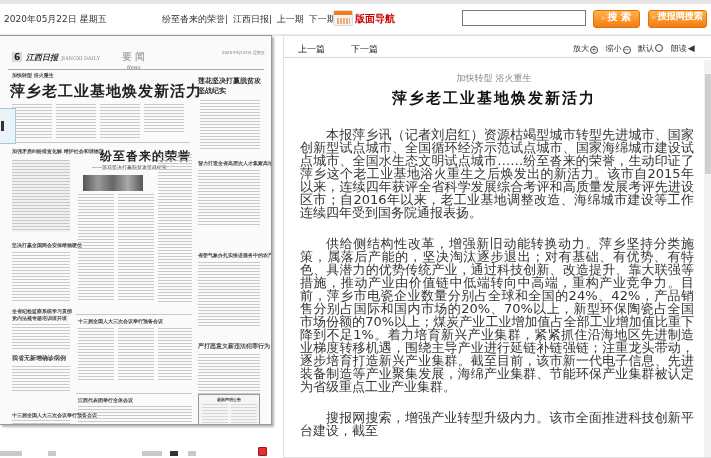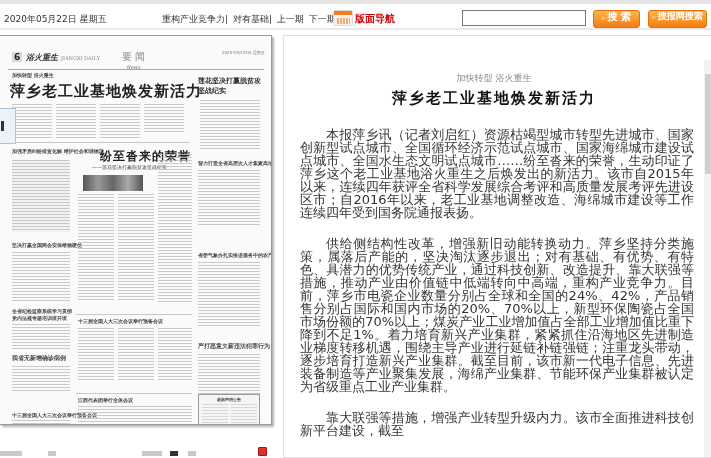--- a/index.html
+++ b/index.html
@@ -1,19 +1,19 @@
 <!DOCTYPE html>
 <html><head>
 <meta charset="utf-8">
 <style>
   * { box-sizing: border-box; margin: 0; padding: 0; }
   html, body { width: 711px; height: 458px; overflow: hidden; background: #ffffff; font-family: "DejaVu Sans", "Liberation Sans", sans-serif; color: #333; }
 
   
-  .topbar { position: absolute; left: 0; top: 0; width: 711px; height: 30px; background: #ffffff; border-top: 4px solid #e6e6e6; border-bottom: 2px solid #e9e9e9; }
+  .topbar { position: absolute; left: 0; top: 0; width: 711px; height: 36px; background: #ffffff; border-top: 4px solid #e6e6e6; border-bottom: 2px solid #e9e9e9; }
   .date { position: absolute; left: 4px; top: 9px; font-size: 9px; color: #333; white-space: nowrap; }
   .navlinks { position: absolute; left: 162px; top: 9px; font-size: 9px; color: #333; white-space: nowrap; }
   .navlinks span { margin-right: 2px; }
   .cal-icon { position: absolute; left: 333px; top: 6px; width: 20px; height: 16px; border-radius: 2px; background: #f3f3f3; border: 1px solid #d9d9d9; overflow: hidden; }
   .cal-icon .cal-top { height: 4px; background: #f47a20; }
   .cal-icon .cal-grid { position: absolute; left: 3px; top: 7px; width: 13px; height: 6px; background: repeating-linear-gradient(90deg, #f28c3a 0 2px, transparent 2px 3px); opacity: 0.7; }
   .past-read { position: absolute; left: 355px; top: 8px; font-size: 10px; font-weight: bold; color: #cc0000; white-space: nowrap; }
   .search-input { position: absolute; left: 462px; top: 6px; width: 124px; height: 16px; border: 1px solid #7a7a7a; background: #fff; font-size: 9px; padding: 1px 3px; }
   .btn-orange { position: absolute; top: 6px; height: 18px; border-radius: 3px; background: linear-gradient(#ffb54a, #f27c12); border: 1px solid #e07010; color: #fff; font-size: 10px; font-weight: bold; text-align: center; line-height: 11px; white-space: nowrap; }
   .btn-search { left: 593px; width: 47px; }
@@ -67,39 +67,39 @@
   .title { position: absolute; left: 0; width: 420px; top: 53px; text-align: center; font-size: 15px; font-weight: bold; color: #111; letter-spacing: 2px; }
   .body { position: absolute; left: 16px; top: 92px; width: 394px; font-size: 13px; line-height: 13px; color: #333; text-align: justify; }
   .body p { text-indent: 2em; margin-bottom: 17.8px; }
 </style>
 </head>
 <body>
 
 <div class="topbar">
   <div class="date">2020年05月22日 星期五</div>
   <div class="navlinks">
-    <span>重构产业竞争力|</span>
-    <span>对有基础|</span>
+    <span>纷至沓来的荣誉|</span>
+    <span>江西日报|</span>
     <span>上一期</span>
     <span>下一期|</span>
   </div>
   <div class="cal-icon">
       <div class="cal-top"></div>
       <div class="cal-grid"></div>
     </div>
   <div class="past-read">版面导航</div>
   <input class="search-input" type="text" value="" style="">
   <div class="btn-orange btn-search"><span class="arrow">▹</span><span>搜 索</span></div>
   <div class="btn-orange btn-sbsearch"><span class="arrow">▹</span><span>搜报网搜索</span></div>
 </div>
 
 <div class="paper-frame">
   <div class="paper-inner">
     <div class="pg-num">6</div>
-    <div class="pg-logo"><span>浴火重生</span><small>JIANGXI DAILY</small></div>
+    <div class="pg-logo"><span>江西日报</span><small>JIANGXI DAILY</small></div>
     <div class="pg-section">要闻</div>
     <div class="pg-section-sub">News</div>
     <div class="pg-date">2020年5月22日 星期五</div>
     <div class="pg-rule"></div>
 
     <div class="pg-kicker">加快转型 浴火重生</div>
     <div class="pg-headline">萍乡老工业基地焕发新活力</div>
     <div class="pg-side-head">莲花坚决打赢脱贫攻坚战纪实</div>
 
     <div class="txt" style="left:12px;top:62px;width:40px;height:36px;"></div>
@@ -156,26 +156,36 @@
 <div class="bottom-strip">
   <div class="blur" style="left:0;width:22px;"></div>
   <div class="blur" style="left:48px;width:8px;"></div>
   <div class="blur" style="left:142px;width:20px;"></div>
   <div class="blur" style="left:170px;width:8px;background:#333;"></div>
   <div class="blur" style="left:188px;width:8px;"></div>
 </div>
 <div class="pdf-icon"></div>
 
 <div class="article-frame">
+  <div class="article-toolbar">
+    <span class="tb-link" style="left:14px;">上一篇</span>
+    <span class="tb-link" style="left:67px;">下一篇</span>
+    <div class="tb-tools">
+      <span class="tool"><span>放大</span><span class="circ">+</span></span>
+      <span class="tool"><span>缩小</span><span class="circ">−</span></span>
+      <span class="tool"><span>默认</span><span class="circ"></span></span>
+      <span class="tool"><span>朗读</span><span class="spk">◀︎</span></span>
+    </div>
+  </div>
 
   <div class="kicker">加快转型 浴火重生</div>
   <div class="title">萍乡老工业基地焕发新活力</div>
 
   <div class="body">
     <p>本报萍乡讯（记者刘启红）资源枯竭型城市转型先进城市、国家创新型试点城市、全国循环经济示范试点城市、国家海绵城市建设试点城市、全国水生态文明试点城市……纷至沓来的荣誉，生动印证了萍乡这个老工业基地浴火重生之后焕发出的新活力。该市自2015年以来，连续四年获评全省科学发展综合考评和高质量发展考评先进设区市；自2016年以来，老工业基地调整改造、海绵城市建设等工作连续四年受到国务院通报表扬。</p>
     <p>供给侧结构性改革，增强新旧动能转换动力。萍乡坚持分类施策，属落后产能的，坚决淘汰逐步退出；对有基础、有优势、有特色、具潜力的优势传统产业，通过科技创新、改造提升、靠大联强等措施，推动产业由价值链中低端转向中高端，重构产业竞争力。目前，萍乡市电瓷企业数量分别占全球和全国的24%、42%，产品销售分别占国际和国内市场的20%、70%以上，新型环保陶瓷占全国市场份额的70%以上；煤炭产业工业增加值占全部工业增加值比重下降到不足1%。着力培育新兴产业集群，紧紧抓住沿海地区先进制造业梯度转移机遇，围绕主导产业进行延链补链强链；注重龙头带动，逐步培育打造新兴产业集群。截至目前，该市新一代电子信息、先进装备制造等产业聚集发展，海绵产业集群、节能环保产业集群被认定为省级重点工业产业集群。</p>
-    <p>靠大联强等措施，增强产业转型升级内力。该市全面推进科技创新平台建设，截至</p>
+    <p>搜报网搜索，增强产业转型升级内力。该市全面推进科技创新平台建设，截至</p>
   </div>
 
   <div class="scrollbar">
     <div class="scroll-thumb"></div>
   </div>
 </div>
 
 </body></html>

